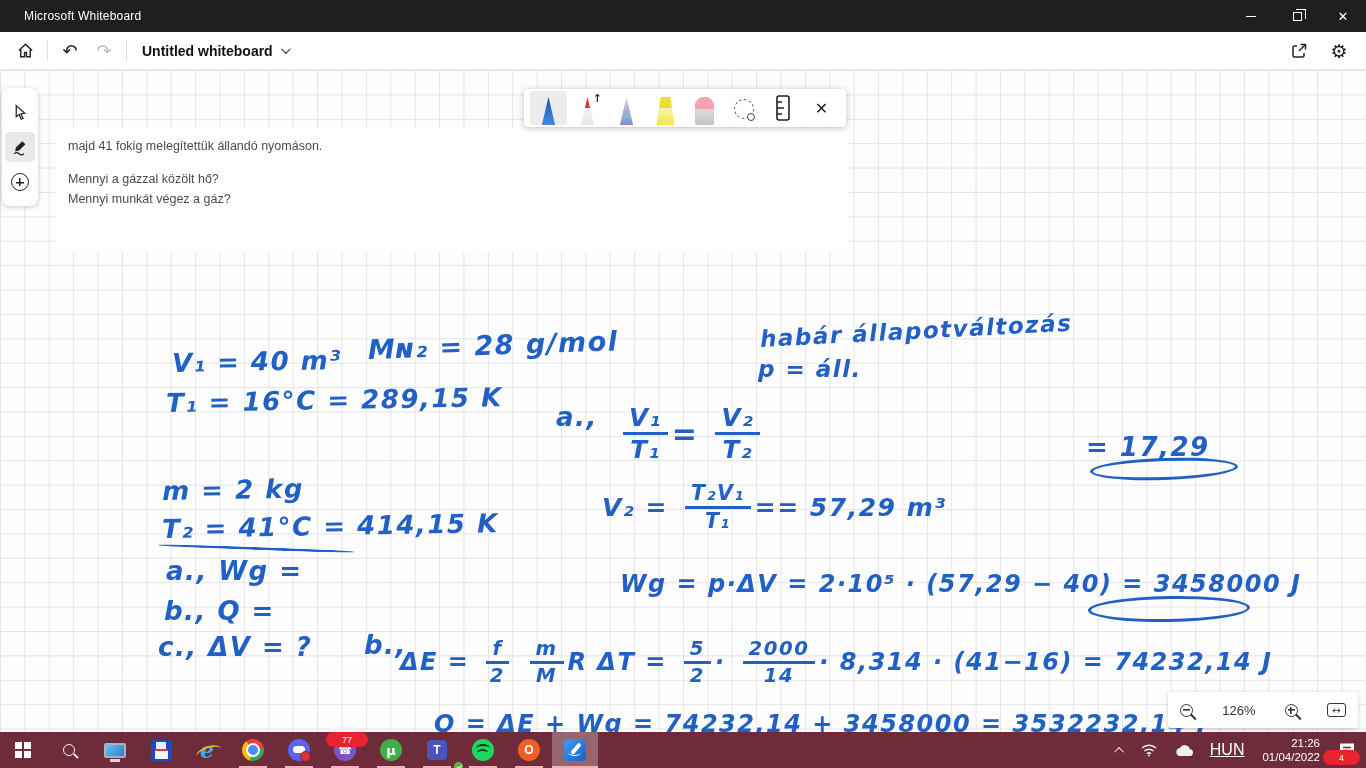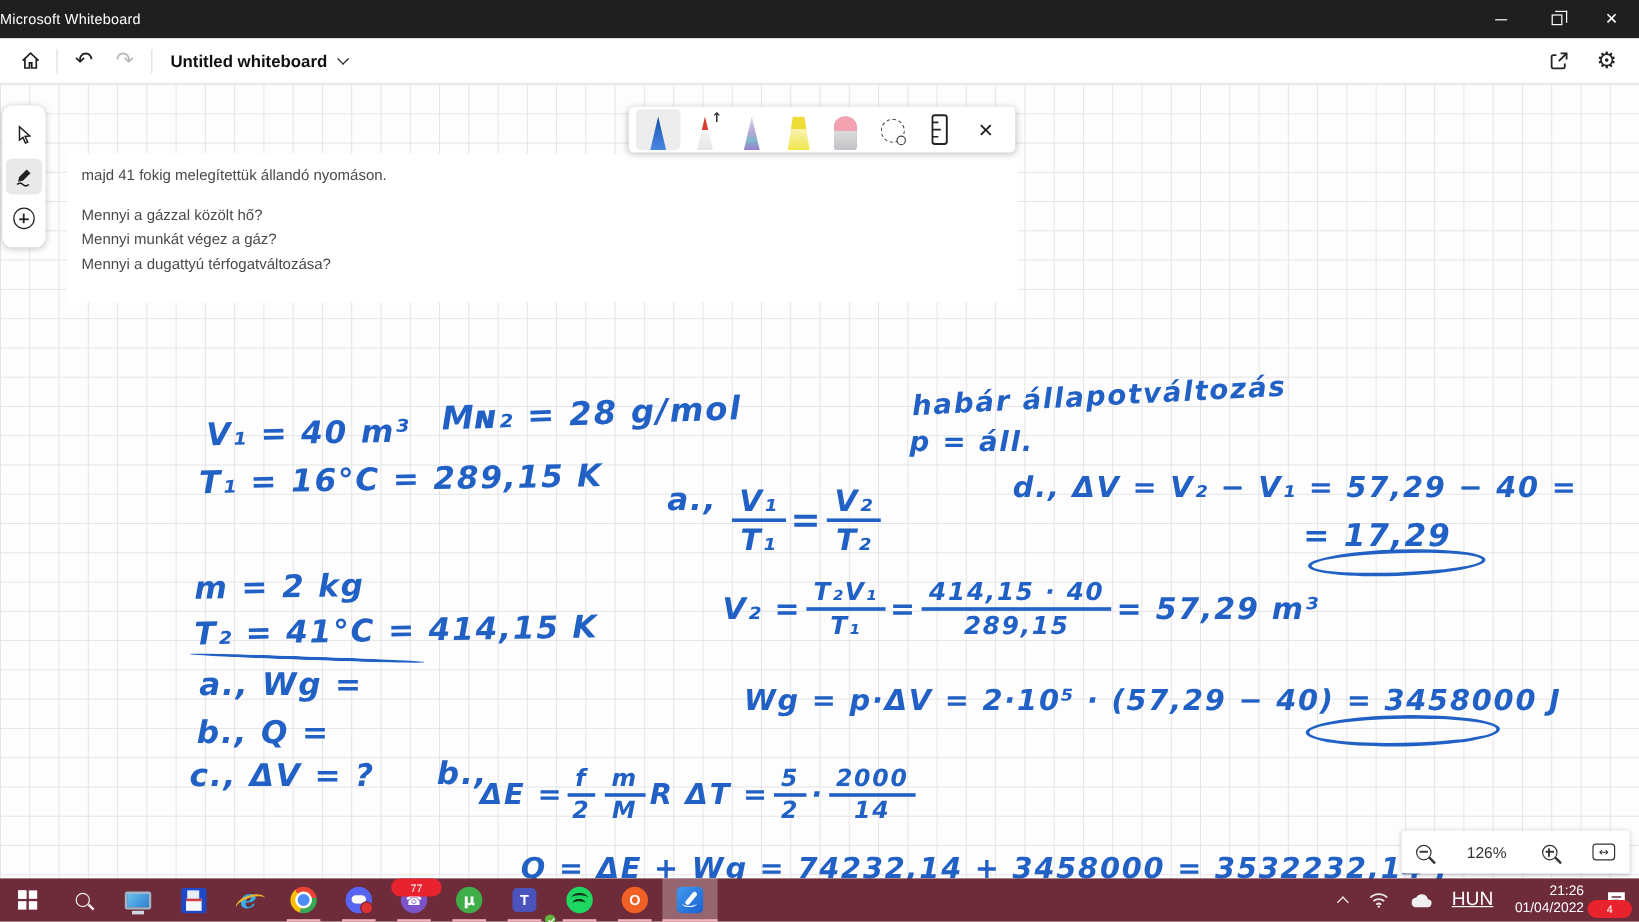--- a/index.html
+++ b/index.html
@@ -3,21 +3,21 @@
 <meta charset="utf-8">
 <style>
   *{margin:0;padding:0;box-sizing:border-box;}
   html,body{width:1366px;height:768px;overflow:hidden;background:#fff;
     font-family:"Liberation Sans",sans-serif;}
   :root{--ink:#2160c4;--tb:#6e2b39;}
 
   
   .titlebar{position:absolute;left:0;top:0;width:1366px;height:32px;background:#1f1f1f;
     display:flex;align-items:center;color:#fff;}
-  .titlebar .app-title{font-size:12px;margin-left:0;letter-spacing:.2px;}
+  .titlebar .app-title{font-size:12px;margin-left:24px;letter-spacing:.2px;}
   .win-controls{margin-left:auto;display:flex;height:100%;}
   .win-btn{width:46px;height:100%;display:flex;align-items:center;justify-content:center;color:#fff;}
   .min-glyph{width:10px;height:1px;background:#fff;}
   .restore-glyph{position:relative;width:9px;height:9px;border:1px solid #fff;}
   .restore-glyph::before{content:"";position:absolute;left:2px;top:-4px;width:9px;height:9px;
     border:1px solid #fff;border-bottom:none;border-left:none;}
   .close-glyph{font-size:13px;font-family:"DejaVu Sans",sans-serif;}
 
   
   .apptoolbar{position:absolute;left:0;top:32px;width:1366px;height:38px;background:#fff;
@@ -76,21 +76,21 @@
   .lasso::after{content:"";position:absolute;right:-2px;bottom:-3px;width:6px;height:6px;
     background:#fff;border:1.6px solid #444;border-radius:50%;}
   .close-x{font-size:16px;color:#222;margin-bottom:7px;}
 
   
   .ink-layer{position:absolute;inset:0;pointer-events:none;}
   .ink{position:absolute;white-space:nowrap;color:var(--ink);font-family:"DejaVu Sans",sans-serif;
     font-style:italic;font-weight:600;font-size:26px;letter-spacing:1.5px;display:flex;
     align-items:center;transform-origin:left center;}
   .frac{display:inline-flex;flex-direction:column;align-items:center;line-height:1.1;
-    font-size:.82em;margin:0 4px;}
+    font-size:.82em;margin:0 4px;padding-left:13px;}
   .frac .fn{border-bottom:3px solid currentColor;padding:0 6px 1px;}
   .frac .fd{padding-top:1px;}
   .stroke-line{position:absolute;height:0;border-top:3.5px solid var(--ink);border-radius:50%;}
   .stroke-ellipse{position:absolute;border:3px solid var(--ink);border-radius:50%;}
 
   
   .zoom-panel{position:absolute;right:8px;bottom:4px;width:190px;height:36px;background:#fff;
     box-shadow:0 1px 4px rgba(0,0,0,.2);border-radius:3px;display:flex;align-items:center;
     justify-content:space-between;padding:0 12px;}
   .zoom-level{font-size:13px;color:#333;}
@@ -226,21 +226,20 @@
   </div>
 </div>
 
 <div class="canvas">
 
   <div class="note-box">
     <div>majd 41 fokig melegítettük állandó nyomáson.</div>
     <div class="blank"></div>
     <div>Mennyi a gázzal közölt hő?</div>
     <div>Mennyi munkát végez a gáz?</div>
-    <div>Mennyi a dugattyú térfogatváltozása?</div>
   </div>
 
   <div class="ink-layer">
       <div class="ink" style="left: 172px; top: 278px; transform: rotate(-1deg);">V₁ = 40 m³</div>
       <div class="ink" style="left: 368px; top: 264px; font-size: 27px; transform: rotate(-2deg);">Mɴ₂ = 28 g/mol</div>
       <div class="ink" style="left: 166px; top: 318px; transform: rotate(-1deg);">T₁ = 16°C = 289,15 K</div>
       <div class="ink" style="left: 162px; top: 406px; transform: rotate(-1deg);">m = 2 kg</div>
       <div class="ink" style="left: 162px; top: 444px; transform: rotate(-1deg);">T₂ = 41°C = 414,15 K</div>
       <div class="ink" style="left: 166px; top: 486px;">a., Wg =</div>
       <div class="ink" style="left: 164px; top: 526px;">b., Q =</div>
@@ -252,33 +251,28 @@
           <span class="fd">T₁</span>
         </span>
         <span> = </span>
         <span class="frac">
           <span class="fn">V₂</span>
           <span class="fd">T₂</span>
         </span>
       </div>
       <div class="ink" style="left: 760px; top: 256px; font-size: 23px; transform: rotate(-3deg);">habár állapotváltozás</div>
       <div class="ink" style="left: 758px; top: 286px; font-size: 23px;">p = áll.</div>
-      <div class="ink" style="left: 844px; top: 322px; font-size: 24px;">d., ΔV = V₂ − V₁ = 57,29 − 40 =</div>
       <div class="ink" style="left: 1086px; top: 362px;">= 17,29</div>
       <div class="ink" style="left: 602px; top: 412px; font-size: 25px;">
         <span>V₂ = </span>
         <span class="frac">
           <span class="fn">T₂V₁</span>
           <span class="fd">T₁</span>
         </span>
         <span> = </span>
-        <span class="frac">
-          <span class="fn">414,15 · 40</span>
-          <span class="fd">289,15</span>
-        </span>
         <span> = 57,29 m³</span>
       </div>
       <div class="ink" style="left: 620px; top: 500px; font-size: 24px;">Wg = p·ΔV = 2·10⁵ · (57,29 − 40) = 3458000 J</div>
       <div class="ink" style="left: 364px; top: 560px;">b.,</div>
       <div class="ink" style="left: 400px; top: 568px; font-size: 24px;">
         <span>ΔE = </span>
         <span class="frac">
           <span class="fn">f</span>
           <span class="fd">2</span>
         </span>
@@ -290,20 +284,21 @@
         <span> R ΔT = </span>
         <span class="frac">
           <span class="fn">5</span>
           <span class="fd">2</span>
         </span>
         <span> · </span>
         <span class="frac">
           <span class="fn">2000</span>
           <span class="fd">14</span>
         </span>
+        <span> · 8,314 · (41−16) = 74232,14 J</span>
       </div>
       <div class="ink" style="left: 434px; top: 640px; font-size: 24px;">Q = ΔE + Wg = 74232,14 + 3458000 = 3532232,14 J</div>
       <div class="stroke-line" style="left: 158px; top: 477px; width: 196px; height: 0px; transform: rotate(2deg);"></div>
       <div class="stroke-ellipse" style="left: 1090px; top: 388px; width: 148px; height: 22px; transform: rotate(-2deg);"></div>
       <div class="stroke-ellipse" style="left: 1088px; top: 526px; width: 162px; height: 26px; transform: rotate(-1deg);"></div>
     </div>
 
   <div class="left-panel">
     <div class="lp-btn">
       <svg width="17" height="18" viewBox="0 0 20 21" fill="none" stroke="#222" stroke-width="1.5">

